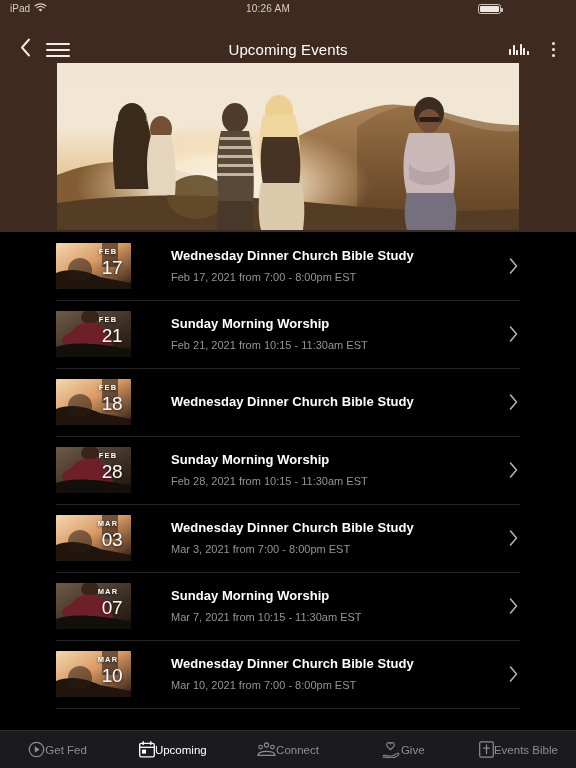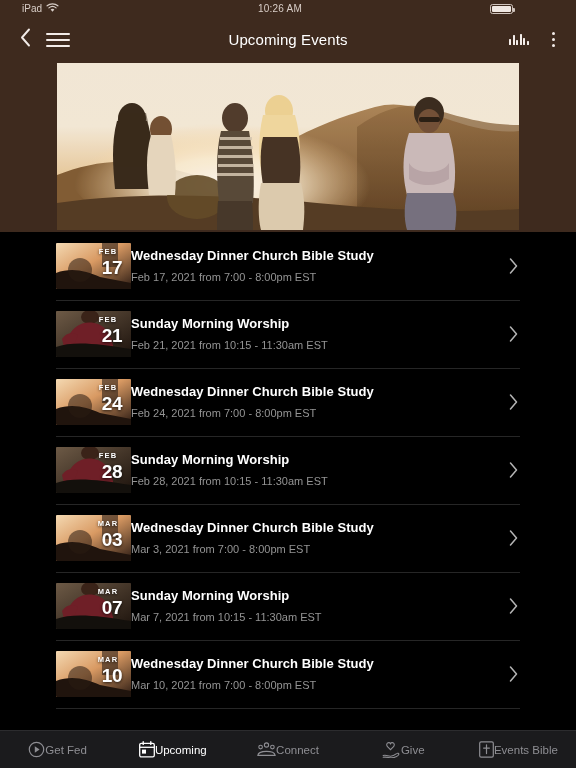--- a/index.html
+++ b/index.html
@@ -27,21 +27,21 @@
     position: absolute;
     left: 0; top: 0;
     width: 576px;
     height: 232px;
     background: #3e2a1e;
   }
 
   
   .statusbar {
     position: absolute;
-    left: 16px; top: 0;
+    left: 4px; top: 0;
     width: 504px;
     height: 17px;
     display: flex;
     align-items: center;
     color: #d9cec8;
     font-size: 10px;
     z-index: 6;
   }
   .sb-left {
     position: absolute;
@@ -85,21 +85,21 @@
     position: absolute;
     left: 1px; top: 1px; bottom: 1px;
     width: 19px;
     background: #efe7e2;
     border-radius: 1px;
   }
 
   
   .navbar {
     position: absolute;
-    left: 0; top: 21px;
+    left: 0; top: 31px;
     width: 576px;
     height: 37px;
     z-index: 6;
   }
   .nav-title {
     position: absolute;
     left: 0; right: 0; top: 0;
     line-height: 37px;
     text-align: center;
     color: #ffffff;
@@ -181,20 +181,21 @@
     background: #000;
     overflow: hidden;
   }
   .row {
     position: relative;
     height: 68px;
     margin: 0 56px;
     display: flex;
     align-items: center;
     cursor: pointer;
+    gap: 40px;
   }
   .row + .row::before,
   .row::before {
     content: "";
     position: absolute;
     left: 0; right: 0; top: 0;
     height: 1px;
     background: #262626;
   }
   .row:first-child::before { background: transparent; }
@@ -224,21 +225,21 @@
     text-shadow: 0 1px 3px rgba(0,0,0,.75);
   }
   .thumb-mon {
     font-size: 7.5px;
     font-weight: 700;
     letter-spacing: 1.2px;
     line-height: 10px;
   }
   .thumb-day {
     font-size: 19px;
-    font-weight: 700;
+    font-weight: 400;
     line-height: 21px;
     letter-spacing: -.3px;
     margin-left: 8px;
   }
   .row-text {
     flex: 1 1 auto;
     padding-left: 0;
     min-width: 0;
   }
   .row-title {
@@ -495,26 +496,25 @@
     <div class="row">
       <div class="thumb">
         <svg width="75" height="46" viewBox="0 0 75 46">
           <rect width="75" height="46" fill="url(#t0)"></rect>
           <path d="M0 30 C16 24 30 28 44 34 L75 40 L75 46 L0 46 Z" fill="#20140d"></path>
           <circle cx="24" cy="27" r="12" fill="#2a1b12" opacity=".55"></circle>
           <path d="M46 0 L62 0 L62 24 L46 24 Z" fill="#3a2a1e" opacity=".65"></path>
         </svg>
         <div class="thumb-date">
           <div class="thumb-mon">FEB</div>
-          <div class="thumb-day">24</div>
+          <div class="thumb-day">18</div>
         </div>
       </div>
       <div class="row-text">
         <div class="row-title">Wednesday Dinner Church Bible Study</div>
-        <div class="row-sub">Feb 24, 2021 from 7:00 - 8:00pm EST</div>
       </div>
       <div class="row-chev">
         <svg width="9" height="16" viewBox="0 0 9 16">
             <path d="M1.5 1 7.5 8l-6 7" stroke="#b5b5b5" stroke-width="1.5" fill="none" stroke-linecap="round" stroke-linejoin="round"></path>
           </svg>
       </div>
     </div>
 
     <div class="row">
       <div class="thumb">

